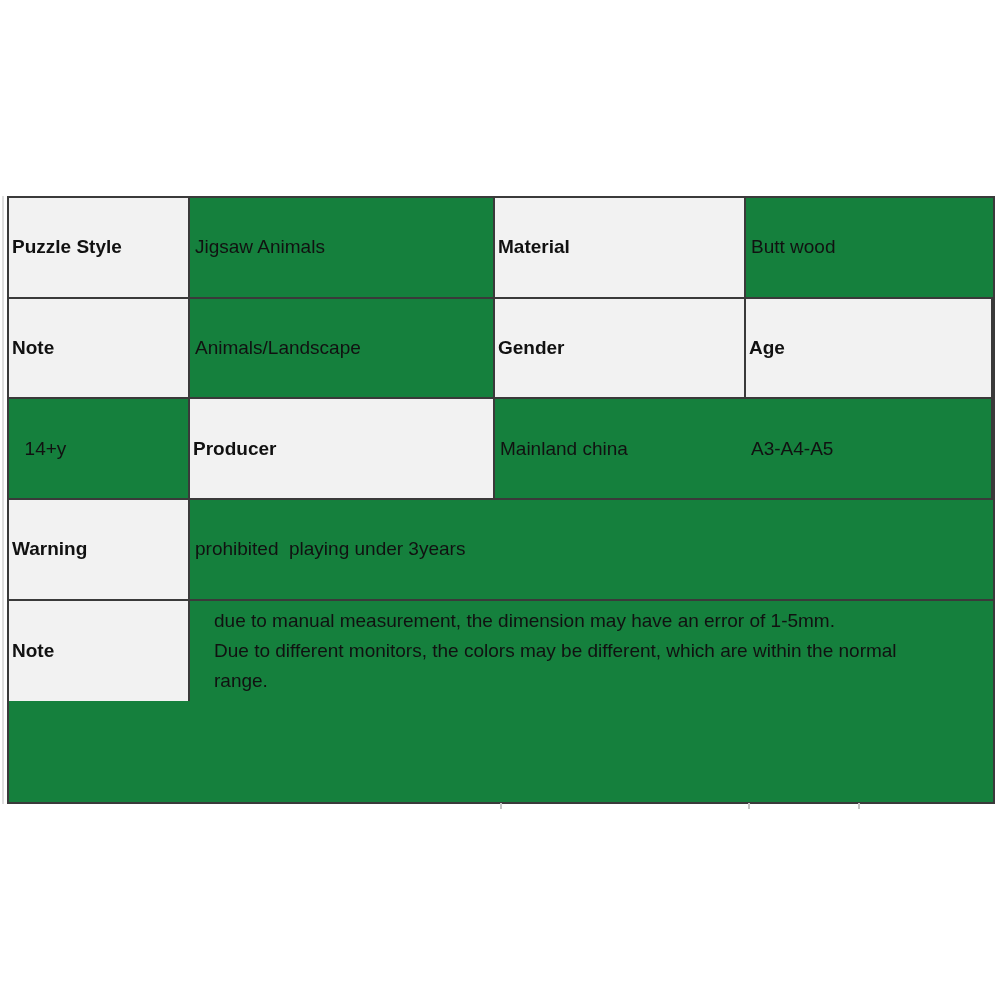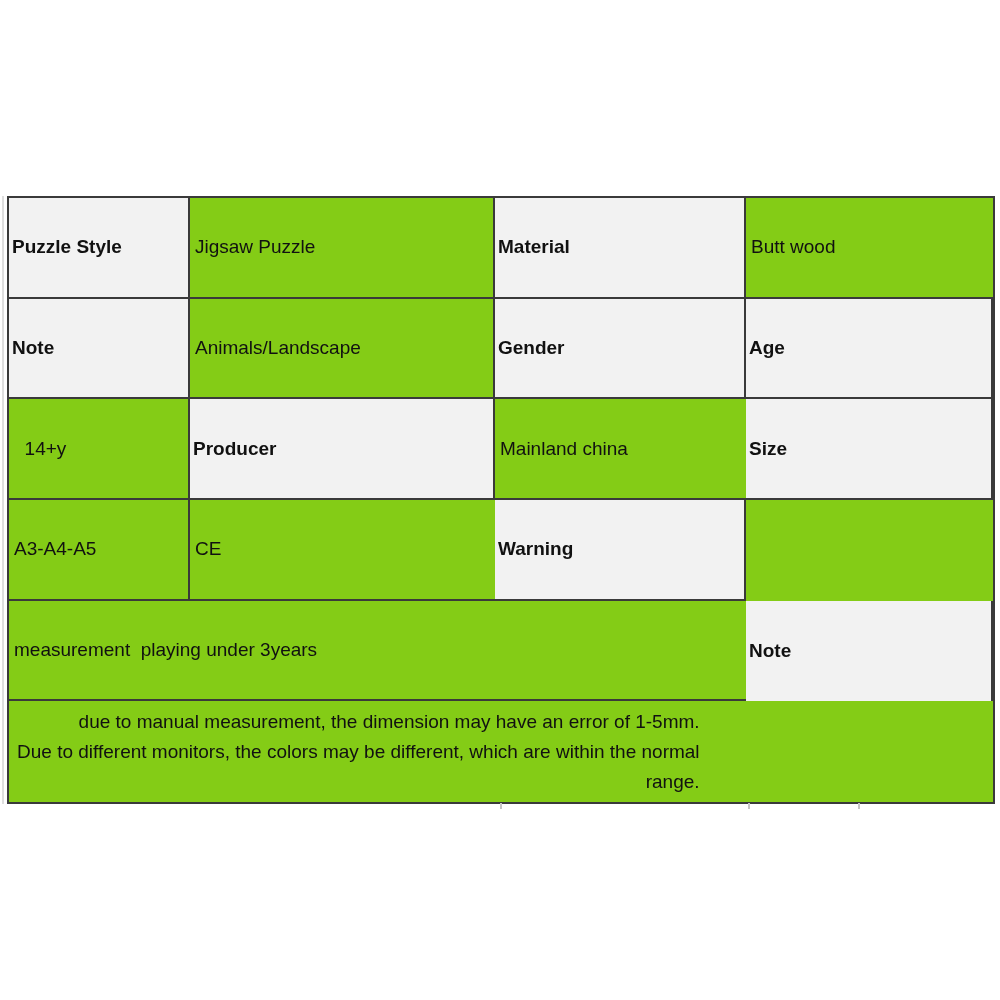--- a/index.html
+++ b/index.html
@@ -17,25 +17,24 @@
     color: var(--text, #111111);
   }
   .spec-table {
     position: absolute;
     left: 7px;
     top: 196px;
     width: 988px;
     height: 608px;
     box-sizing: border-box;
     border: 2px solid var(--border, #3a3a3a);
-    background: #84cc16;
+    background: #15803d;
     display: grid;
     grid-template-columns: 181px 305px 251px 1fr;
     grid-template-rows: repeat(6, 1fr);
-    text-align: right;
   }
   .cell {
     box-sizing: border-box;
     border-right: 2px solid var(--border, #3a3a3a);
     border-bottom: 2px solid var(--border, #3a3a3a);
     display: flex;
     align-items: center;
     font-size: 19px;
     line-height: 24px;
     white-space: pre-wrap;
@@ -45,21 +44,21 @@
   .cell.label {
     background: var(--label-bg, #f2f2f2);
     font-weight: bold;
     padding-left: 3px;
   }
   .cell.span3 { grid-column: span 3; }
   .cell.last-col { border-right: none; }
   .cell.last-row { border-bottom: none; }
   .cell.note-value {
     line-height: 30px;
-    padding-left: 8px;
+    padding-left: 24px;
   }
   
   .edge-artifact-line {
     position: absolute;
     left: 2px;
     top: 196px;
     width: 2px;
     height: 608px;
     background: #dedede;
   }
@@ -77,39 +76,37 @@
 </head>
 <body>
 
 <div class="canvas">
 
   <div class="edge-artifact-line"></div>
 
   <div class="spec-table">
 
     <div class="cell label">Puzzle Style</div>
-    <div class="cell value">Jigsaw Puzzle</div>
+    <div class="cell value">Jigsaw Animals</div>
     <div class="cell label">Material</div>
     <div class="cell value last-col">Butt wood</div>
 
     <div class="cell label">Note</div>
     <div class="cell value">Animals/Landscape</div>
     <div class="cell label">Gender</div>
 
     <div class="cell label">Age</div>
     <div class="cell value">  14+y</div>
     <div class="cell label">Producer</div>
     <div class="cell value last-col">Mainland china</div>
 
-    <div class="cell label">Size</div>
     <div class="cell value">A3-A4-A5</div>
-    <div class="cell value last-col">CE</div>
 
     <div class="cell label">Warning</div>
-    <div class="cell value span3 last-col">measurement  playing under 3years</div>
+    <div class="cell value span3 last-col">prohibited  playing under 3years</div>
 
     <div class="cell label last-row">Note</div>
     <div class="cell value note-value span3 last-col last-row">due to manual measurement, the dimension may have an error of 1-5mm.
 Due to different monitors, the colors may be different, which are within the normal
 range.</div>
 
   </div>
 
   <div class="stub stub-1"></div>
   <div class="stub stub-2"></div>

